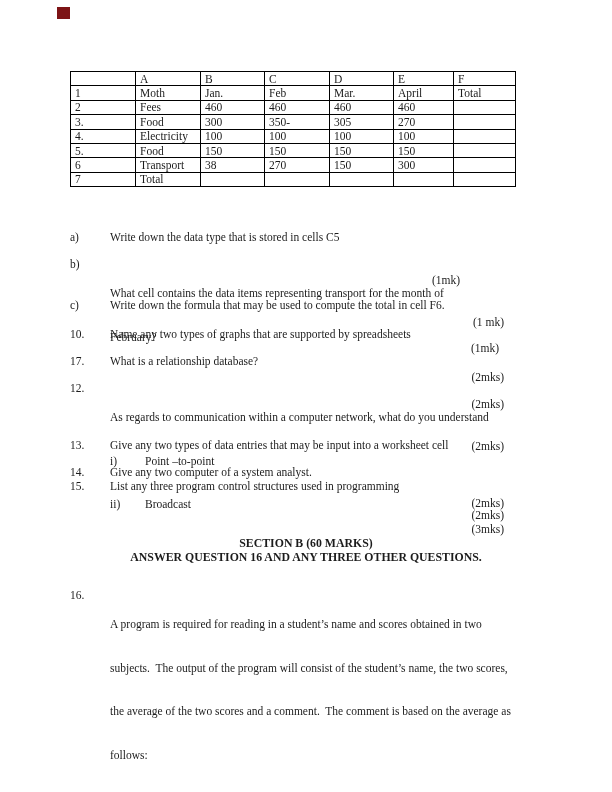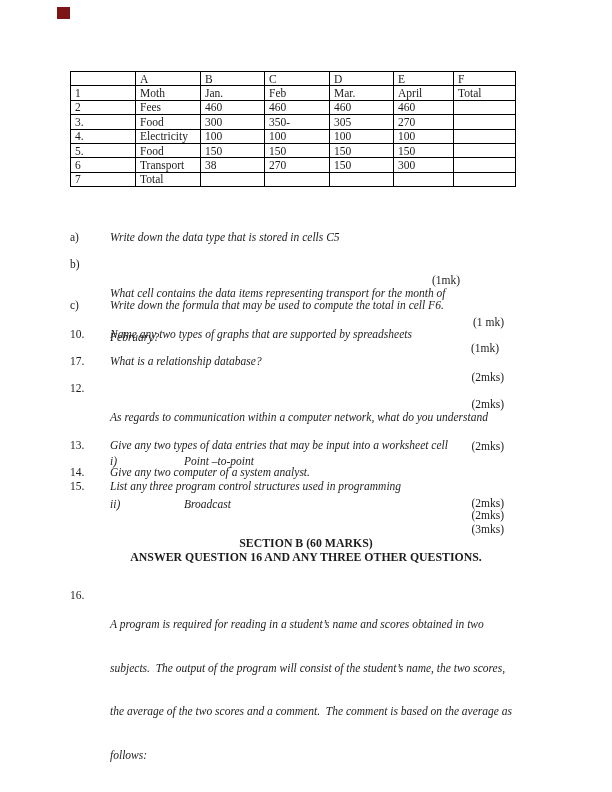--- a/index.html
+++ b/index.html
@@ -29,26 +29,26 @@
     padding:0 1px 0 4px;
     overflow:hidden;
     white-space:nowrap;
   }
   
   .q{
     position:absolute;left:70px;width:446px;
     font-size:11.5px;line-height:14.5px;
   }
   .qnum{position:absolute;left:0;top:0;}
-  .qbody{display:block;margin-left:40px;white-space:pre;font-style:italic;}
+  .qbody{display:block;margin-left:40px;white-space:pre;}
   .qline{display:block;white-space:pre;}
   .marks{position:absolute;white-space:pre;margin-top:43px;}
   .sub{display:flex;}
   .subnum{width:35px;flex:0 0 35px;}
-  .subtext{white-space:pre;margin-left:39px;}
+  .subtext{white-space:pre;}
   
   .section-head{
     position:absolute;left:0;top:536px;width:612px;
     text-align:center;font-weight:bold;font-size:11.8px;line-height:14px;
   }
   .section-head span{display:block;}
 </style>
 </head>
 <body>
 

